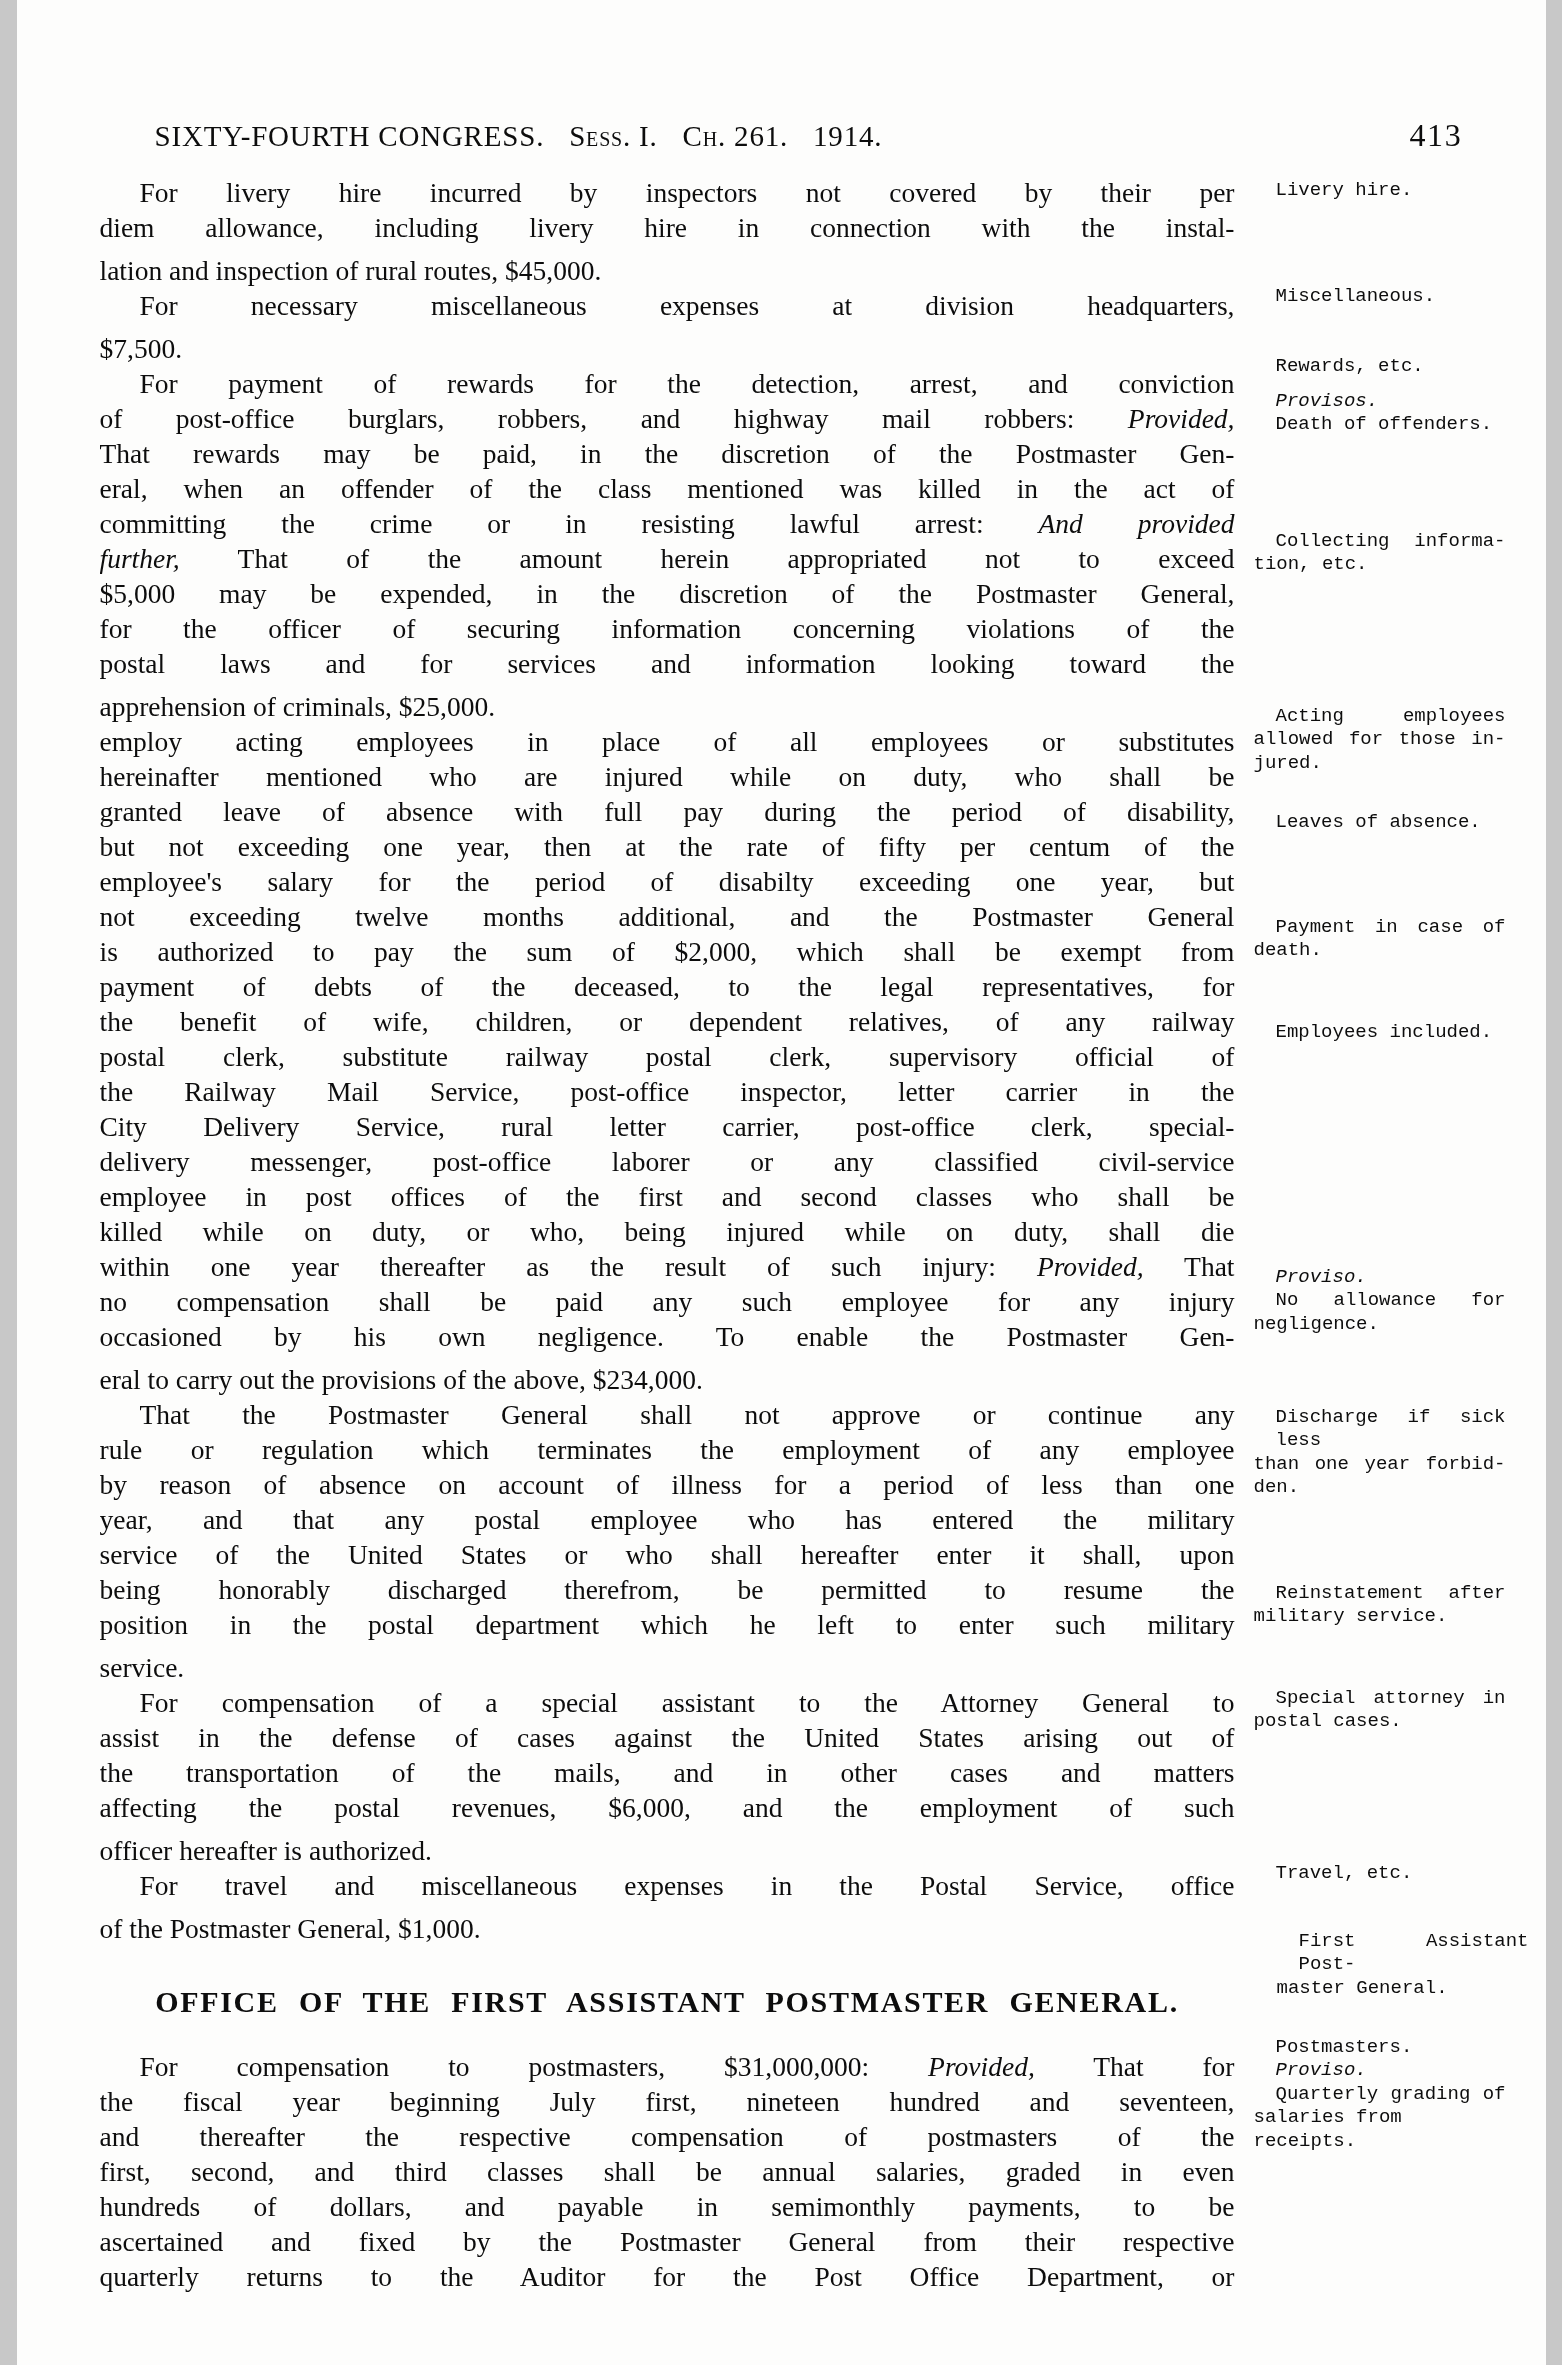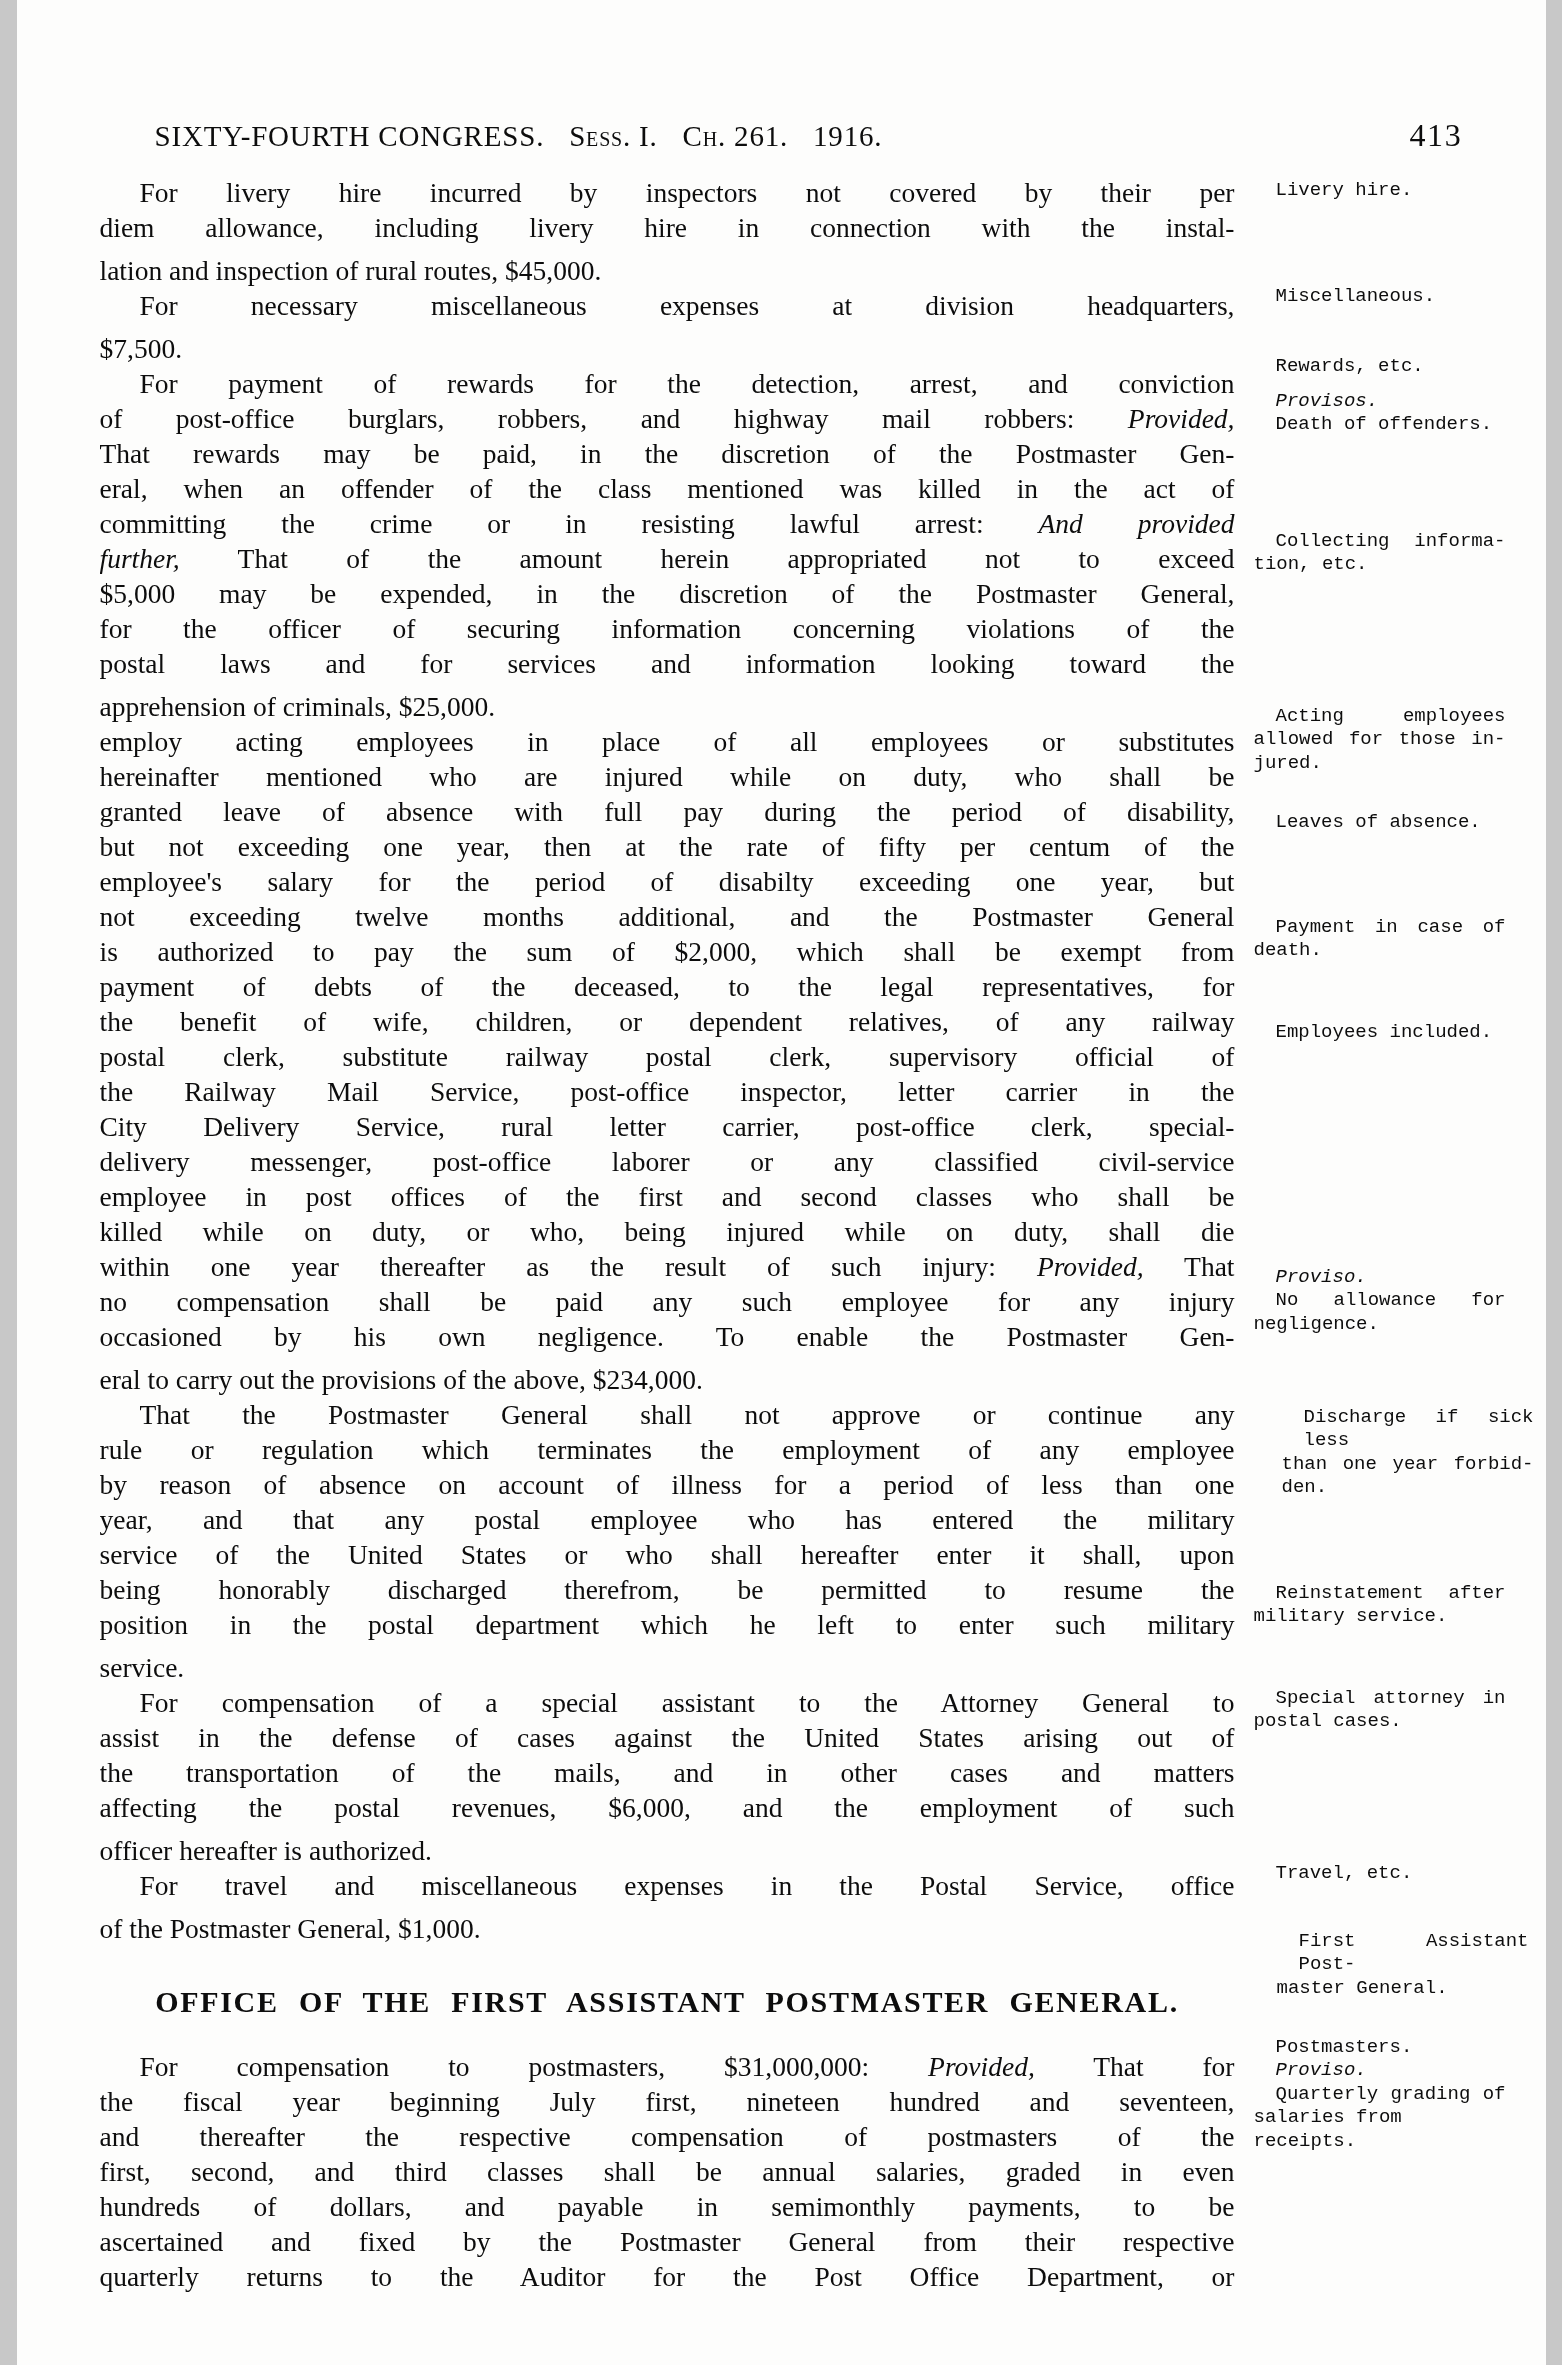--- a/index.html
+++ b/index.html
@@ -80,21 +80,21 @@
 </style>
 </head>
 <body>
 
 <div class="page">
 
   <div class="runhead">
     <span>SIXTY-FOURTH CONGRESS.</span>
     <span class="sc">Sess. I.</span>
     <span class="sc">Ch. 261.</span>
-    <span>1916.</span>
+    <span>1914.</span>
     <span class="pagenum">413</span>
   </div>
 
   <div class="body-col">
       <div class="para">
         <div class="ln first"><span>For livery hire incurred by inspectors not covered by their per</span></div>
         <div class="ln"><span>diem allowance, including livery hire in connection with the instal-</span></div>
         <div class="ln end"><span>lation and inspection of rural routes, $45,000.</span></div>
       </div>
       <div class="para">
@@ -198,21 +198,21 @@
         <div class="nln">death.</div>
       </div>
       <div class="note" style="top: 1021px;">
         <div class="nln ind">Employees included.</div>
       </div>
       <div class="note" style="top: 1266px;">
         <div class="nln ind it">Proviso.</div>
         <div class="nln ind fill">No allowance for</div>
         <div class="nln">negligence.</div>
       </div>
-      <div class="note" style="top: 1406px; margin-left: 28px;">
+      <div class="note" style="top: 1406px;">
         <div class="nln ind fill">Discharge if sick less</div>
         <div class="nln fill">than one year forbid-</div>
         <div class="nln">den.</div>
       </div>
       <div class="note" style="top: 1582px;">
         <div class="nln ind fill">Reinstatement after</div>
         <div class="nln">military service.</div>
       </div>
       <div class="note" style="top: 1687px;">
         <div class="nln ind fill">Special attorney in</div>

